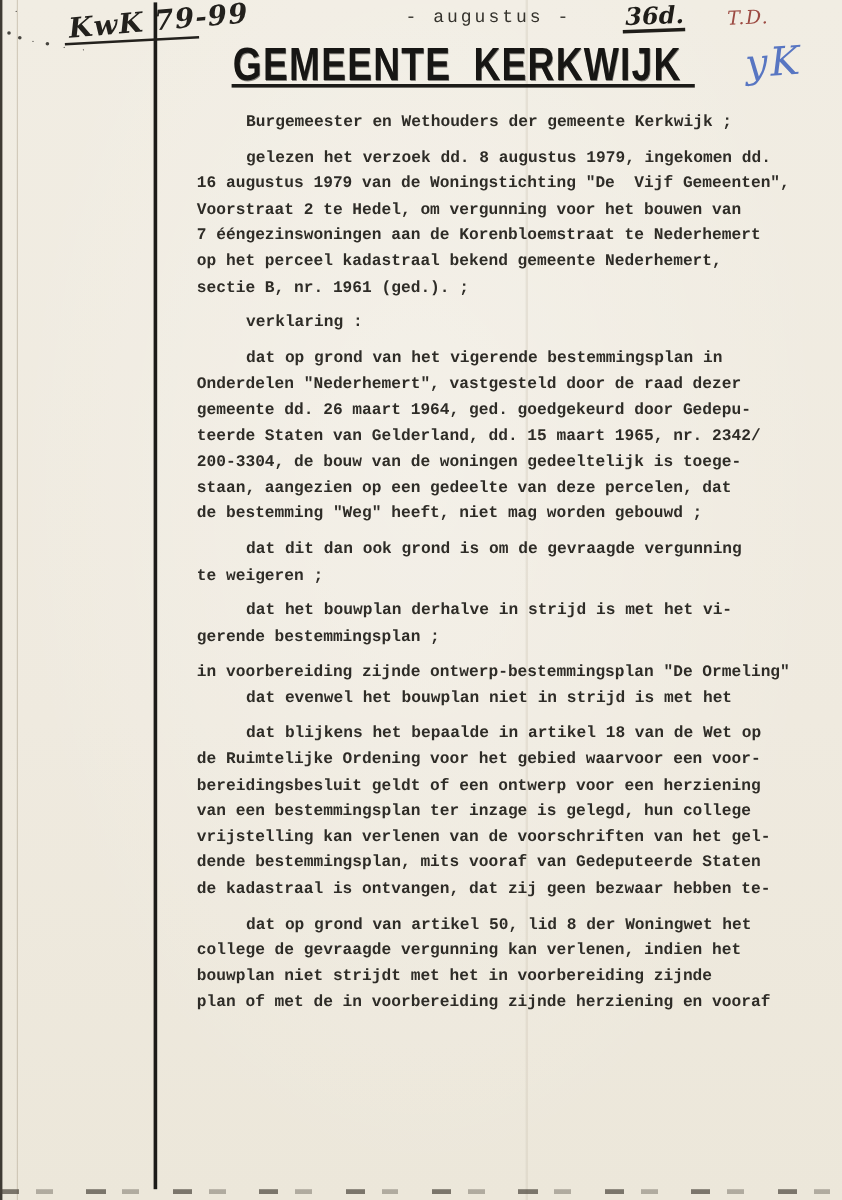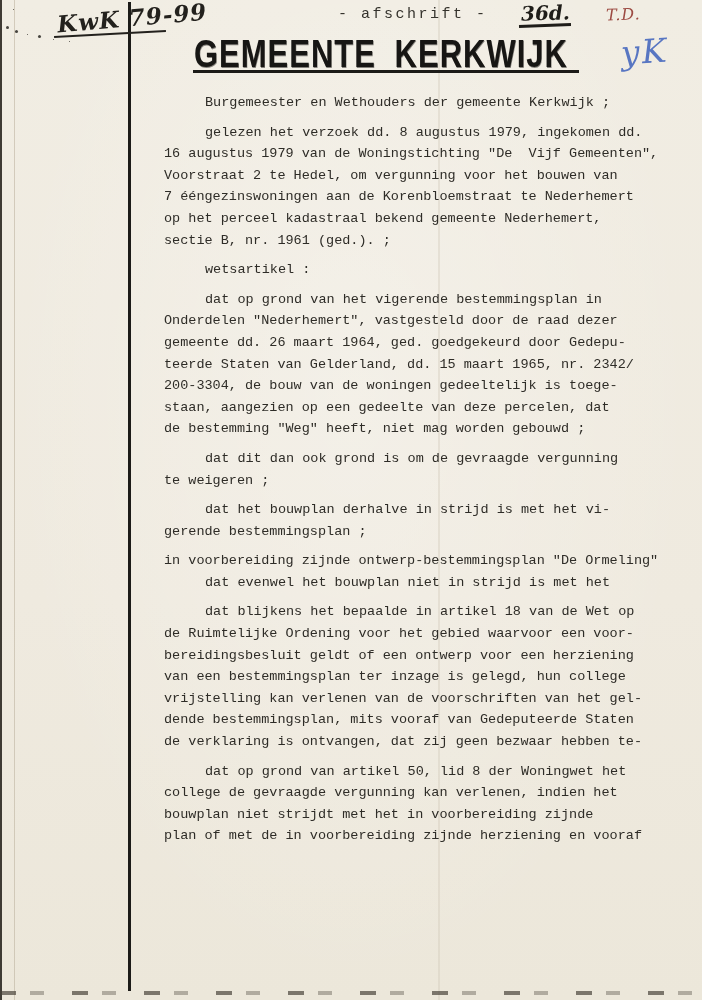--- a/index.html
+++ b/index.html
@@ -81,39 +81,39 @@
     position:absolute; left:193px; top:70px; width:386px; height:3px;
     background:#1c1b18;
   }
 
   
   .doc-body {
     position:absolute; left:164px; top:92px; width:536px;
     font-size:13.5px; line-height:21.6px;
   }
   .para { margin:0 0 8px 0; }
-  .line { white-space:pre; }
+  .line { white-space:pre;font-weight:bold; }
   .line.first { text-indent:41px; }
 </style>
 </head>
 <body>
 
 <div id="scan">
 
   <div class="left-edge"></div>
   <div class="left-crease"></div>
   <div class="mid-crease"></div>
   <div class="fold-rule"></div>
   <div class="speckles"></div>
   <div class="bottom-edge"></div>
 
   <div class="ref-mark hand">KwK 79-99</div>
   <div class="ref-underline"></div>
 
-  <div class="copy-label">- afschrift -</div>
+  <div class="copy-label">- augustus -</div>
 
   <div class="num-mark hand">36d.</div>
   <div class="num-underline"></div>
 
   <div class="red-mark hand">T.D.</div>
   <div class="blue-mark hand">yK</div>
 
   <div class="doc-title">GEMEENTE KERKWIJK</div>
   <div class="title-underline"></div>
 
@@ -123,21 +123,21 @@
       </div>
       <div class="para">
         <div class="line first">gelezen het verzoek dd. 8 augustus 1979, ingekomen dd.</div>
         <div class="line">16 augustus 1979 van de Woningstichting "De  Vijf Gemeenten",</div>
         <div class="line">Voorstraat 2 te Hedel, om vergunning voor het bouwen van</div>
         <div class="line">7 ééngezinswoningen aan de Korenbloemstraat te Nederhemert</div>
         <div class="line">op het perceel kadastraal bekend gemeente Nederhemert,</div>
         <div class="line">sectie B, nr. 1961 (ged.). ;</div>
       </div>
       <div class="para">
-        <div class="line first">wetsartikel :</div>
+        <div class="line first">verklaring :</div>
       </div>
       <div class="para">
         <div class="line first">dat op grond van het vigerende bestemmingsplan in</div>
         <div class="line">Onderdelen "Nederhemert", vastgesteld door de raad dezer</div>
         <div class="line">gemeente dd. 26 maart 1964, ged. goedgekeurd door Gedepu-</div>
         <div class="line">teerde Staten van Gelderland, dd. 15 maart 1965, nr. 2342/</div>
         <div class="line">200-3304, de bouw van de woningen gedeeltelijk is toege-</div>
         <div class="line">staan, aangezien op een gedeelte van deze percelen, dat</div>
         <div class="line">de bestemming "Weg" heeft, niet mag worden gebouwd ;</div>
       </div>
@@ -153,21 +153,21 @@
         <div class="line">in voorbereiding zijnde ontwerp-bestemmingsplan "De Ormeling"</div>
         <div class="line first">dat evenwel het bouwplan niet in strijd is met het</div>
       </div>
       <div class="para">
         <div class="line first">dat blijkens het bepaalde in artikel 18 van de Wet op</div>
         <div class="line">de Ruimtelijke Ordening voor het gebied waarvoor een voor-</div>
         <div class="line">bereidingsbesluit geldt of een ontwerp voor een herziening</div>
         <div class="line">van een bestemmingsplan ter inzage is gelegd, hun college</div>
         <div class="line">vrijstelling kan verlenen van de voorschriften van het gel-</div>
         <div class="line">dende bestemmingsplan, mits vooraf van Gedeputeerde Staten</div>
-        <div class="line">de verklaring is ontvangen, dat zij geen bezwaar hebben te-</div>
+        <div class="line">de kadastraal is ontvangen, dat zij geen bezwaar hebben te-</div>
       </div>
       <div class="para">
         <div class="line first">dat op grond van artikel 50, lid 8 der Woningwet het</div>
         <div class="line">college de gevraagde vergunning kan verlenen, indien het</div>
         <div class="line">bouwplan niet strijdt met het in voorbereiding zijnde</div>
         <div class="line">plan of met de in voorbereiding zijnde herziening en vooraf</div>
       </div>
     </div>
 
 </div>

